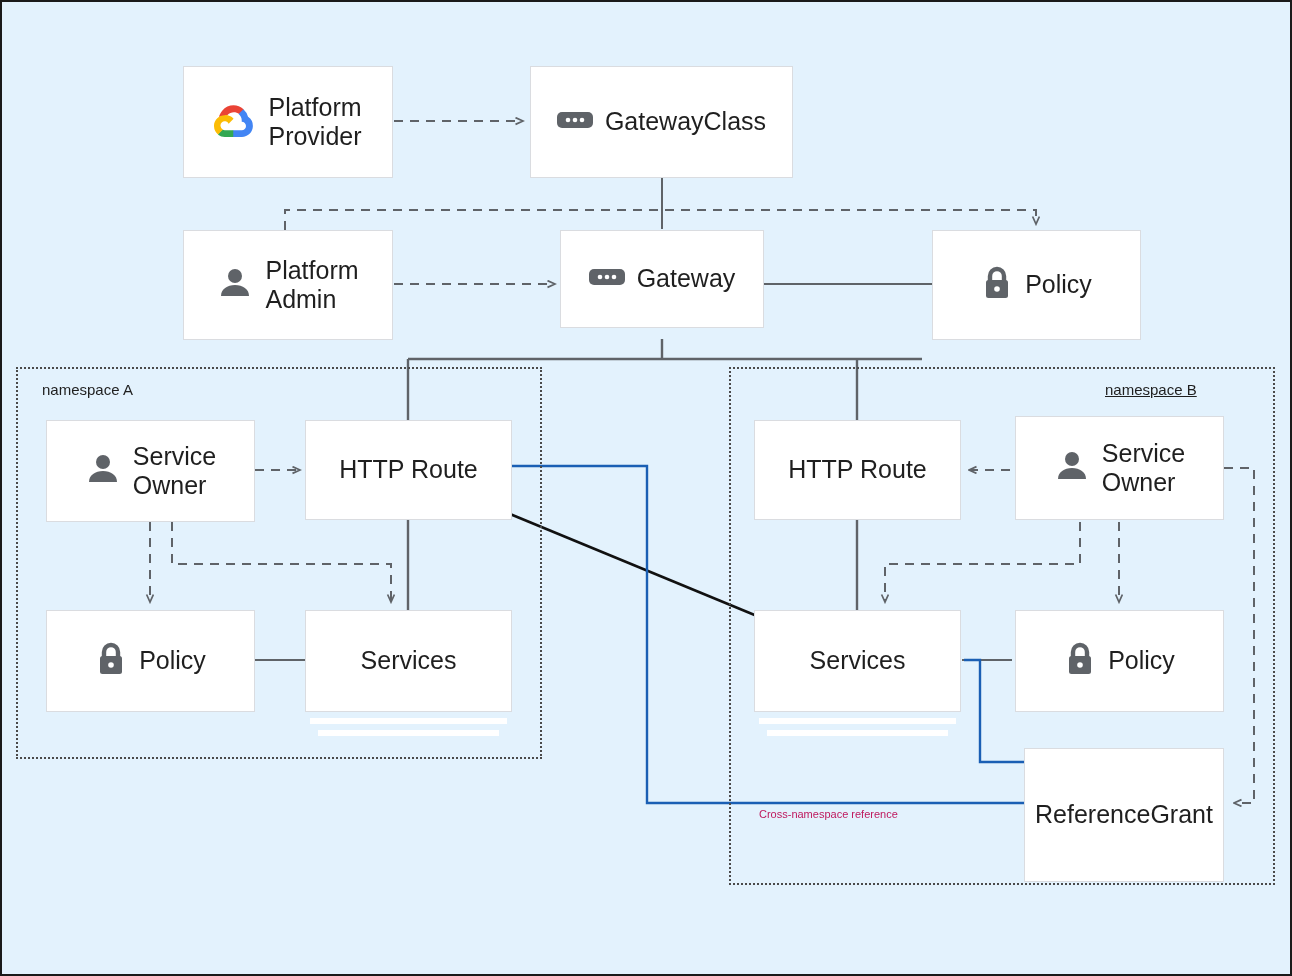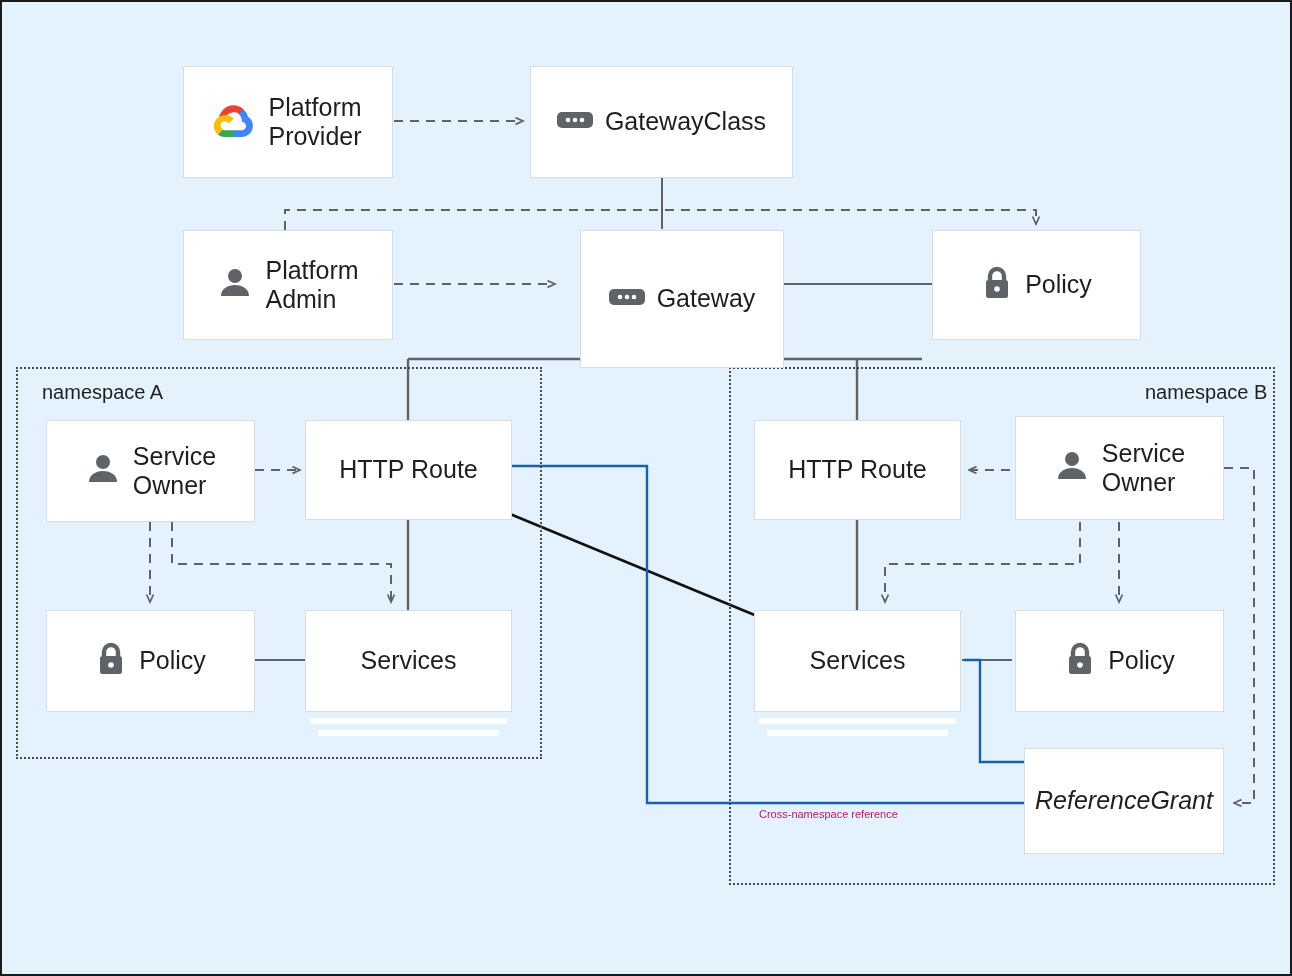--- a/index.html
+++ b/index.html
@@ -25,21 +25,21 @@
     pointer-events: none;
   }
   .ns {
     position: absolute;
     border: 2px dotted #4a4a4a;
     box-sizing: border-box;
     background: transparent;
   }
   .ns-label {
     position: absolute;
-    font-size: 20px;
+    font-size: 15px;
     color: #1f1f1f;
     white-space: nowrap;
   }
   .node {
     position: absolute;
     background: #ffffff;
     border: 1.5px solid #dadce0;
     box-sizing: border-box;
     display: flex;
     align-items: center;
@@ -120,21 +120,21 @@
 
     <path d="M510,464 L645,464 L645,801 L1022,801" fill="none" stroke="#1a5fb4" stroke-width="2.4"></path>
 
     <path d="M962,658 L978,658 L978,760 L1022,760" fill="none" stroke="#1a5fb4" stroke-width="2.4"></path>
   </svg>
 
   <div class="ns" style="left:14px; top:365px; width:526px; height:392px;"></div>
   <div class="ns-label" style="left:40px; top:379px;">namespace A</div>
 
   <div class="ns" style="left:727px; top:365px; width:546px; height:518px;"></div>
-  <div class="ns-label" style="left:1143px; top:379px;">namespace B</div>
+  <div class="ns-label" style="left:1103px; top:379px;text-decoration:underline;">namespace B</div>
 
   <div class="node" style="left:181px; top:64px; width:210px; height:112px;">
     <span class="ico">
       <svg width="42" height="36" viewBox="0 0 48 40">
         <path d="M29.6 13.2l3.9-3.9.26-1.64C26.65 1.2 15.6 1.93 9.37 9.3c-1.73 2.04-3.02 4.55-3.7 7.1l1.4-.2 7.8-1.28.6-.62c3.47-3.8 9.3-4.3 13.3-1.05l.83-.05z" fill="#EA4335"></path>
         <path d="M38.9 16.3a17.6 17.6 0 0 0-5.3-8.54l-5.48 5.48a9.74 9.74 0 0 1 3.58 7.73v.97a4.87 4.87 0 0 1 0 9.74h-9.75l-.96.98v5.84l.96.96h9.75c7 .05 12.7-5.52 12.75-12.5a12.5 12.5 0 0 0-5.55-10.66z" fill="#4285F4"></path>
         <path d="M12.28 39.45h9.73V31.68h-9.73a4.8 4.8 0 0 1-2-.44l-1.38.43-3.93 3.9-.34 1.32a12.62 12.62 0 0 0 7.65 2.56z" fill="#34A853"></path>
         <path d="M12.28 14.43C5.3 14.47-.33 20.17 0 27.15a12.6 12.6 0 0 0 4.63 9.3l5.65-5.65a4.87 4.87 0 1 1 6.44-6.44l5.65-5.65a12.55 12.55 0 0 0-10.09-4.28z" fill="#FBBC05"></path>
       </svg>
     </span>
@@ -158,21 +158,21 @@
     <span class="ico">
       <svg width="36" height="36" viewBox="0 0 36 36">
         <circle cx="18" cy="11" r="7" fill="#5f6368"></circle>
         <path d="M4 31c0-7 6.3-11 14-11s14 4 14 11z" fill="#5f6368"></path>
       </svg>
     </span>
     <span class="label">Platform
 Admin</span>
   </div>
 
-  <div class="node" style="left:558px; top:228px; width:204px; height:138px;margin-left:20px;">
+  <div class="node" style="left:558px; top:228px; width:204px; height:98px;">
     <span class="ico">
       <svg width="36" height="22" viewBox="0 0 36 22">
         <rect x="0" y="3" width="36" height="16" rx="5" fill="#5f6368"></rect>
         <circle cx="11" cy="11" r="2.3" fill="#ffffff"></circle>
         <circle cx="18" cy="11" r="2.3" fill="#ffffff"></circle>
         <circle cx="25" cy="11" r="2.3" fill="#ffffff"></circle>
       </svg>
     </span>
     <span class="label">Gateway</span>
   </div>
@@ -245,19 +245,19 @@
     <span class="ico">
       <svg width="32" height="36" viewBox="0 0 32 36">
         <path d="M9 16v-5a7 7 0 0 1 14 0v5" fill="none" stroke="#5f6368" stroke-width="4.4"></path>
         <rect x="5" y="15" width="22" height="18" rx="2.5" fill="#5f6368"></rect>
         <circle cx="16" cy="24" r="2.8" fill="#ffffff"></circle>
       </svg>
     </span>
     <span class="label">Policy</span>
   </div>
 
-  <div class="node centered" style="left:1022px; top:746px; width:200px; height:106px;font-style:italic;">
+  <div class="node centered" style="left:1022px; top:746px; width:200px; height:134px;">
     <span class="label">ReferenceGrant</span>
   </div>
 
   <div class="xref-label" style="left:757px; top:806px;">Cross-namespace reference</div>
 
 </div>
 
 </body></html>

